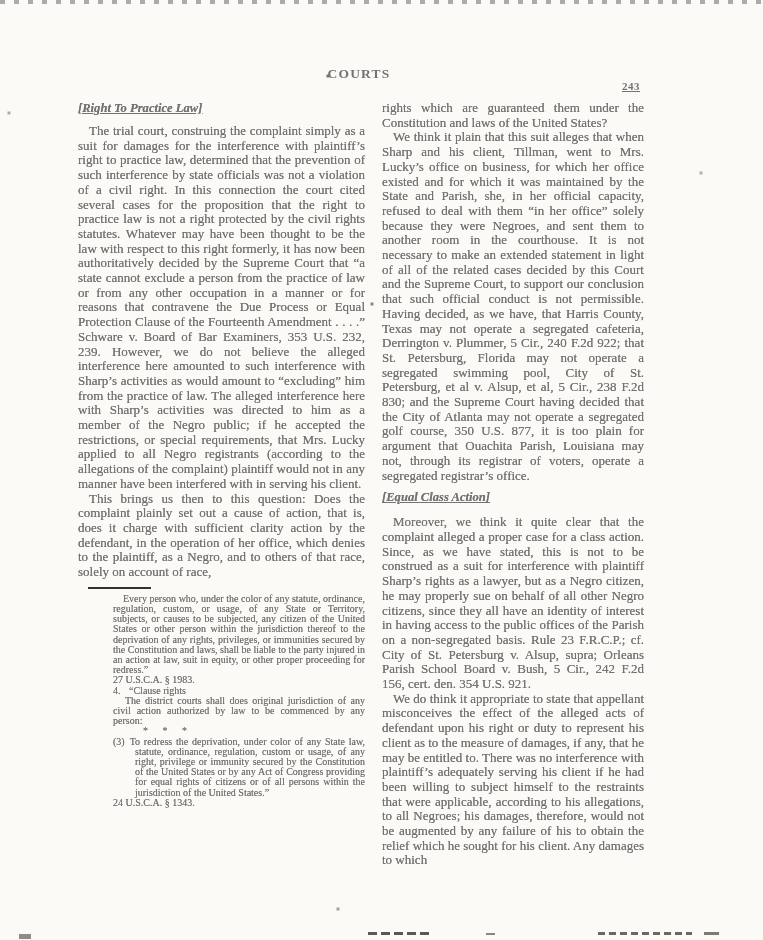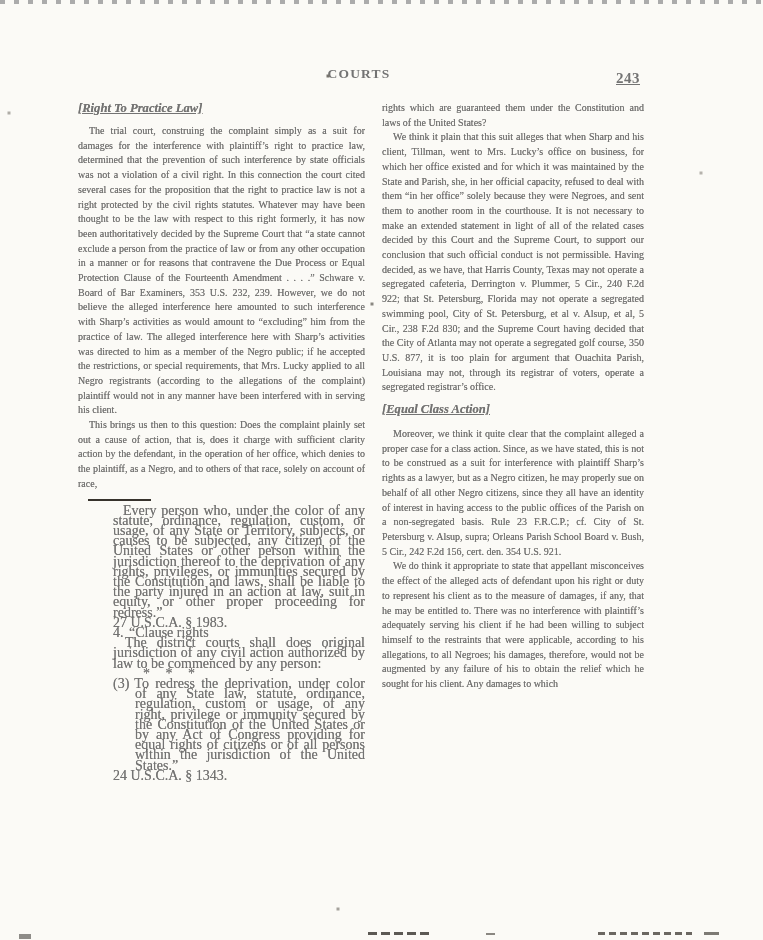--- a/index.html
+++ b/index.html
@@ -21,33 +21,33 @@
     background:repeating-linear-gradient(to right,#ababab 0 5px,transparent 5px 14px);
   }
   .running-header{
     position:absolute;top:66px;left:78px;width:562px;height:18px;
   }
   .running-title{
     position:absolute;left:0;right:0;text-align:center;
     font-weight:bold;font-size:13.5px;letter-spacing:1.2px;
   }
   .page-number{
-    position:absolute;right:0;top:4px;
-    font-weight:bold;font-size:15px;letter-spacing:.5px;text-decoration:underline;
+    position:absolute;right:0;top:14px;
+    font-weight:bold;font-size:11px;letter-spacing:.5px;text-decoration:underline;
   }
   .columns{
     position:absolute;top:101px;left:78px;
     display:flex;gap:17px;align-items:flex-start;
   }
   .col{text-align:justify;}
   .col-left{width:287px;}
   .col-right{width:262px;}
   .col p{
     margin:0;
-    font-size:10px;
+    font-size:13px;
     line-height:14.7px;
     text-align:justify;
     text-shadow:0 0 .4px rgba(33,29,24,.55);
   }
   .indent{text-indent:11px;}
   .section-heading{
     margin:0 0 8px 0;
     font-size:12.6px;
     font-style:italic;
     font-weight:bold;
@@ -60,21 +60,21 @@
     margin:7px 0 5px 10px;
     width:63px;height:0;
     border-top:2px solid #37322c;
   }
   .footnotes{
     margin-left:35px;
     font-size:9.6px;
   }
   .footnotes p{
     margin:0;
-    font-size:14px;
+    font-size:10px;
     line-height:10.2px;
     text-align:justify;
     text-shadow:0 0 .3px rgba(33,29,24,.5);
     font-family:Liberation Serif, serif;
   }
   .fn-first{text-indent:10px;}
   .fn-cite{text-align:left;}
   .fn-item{margin-left:-16px;text-align:left;}
   .fn-num{display:inline-block;width:16px;}
   .fn-body{text-indent:12px;}

